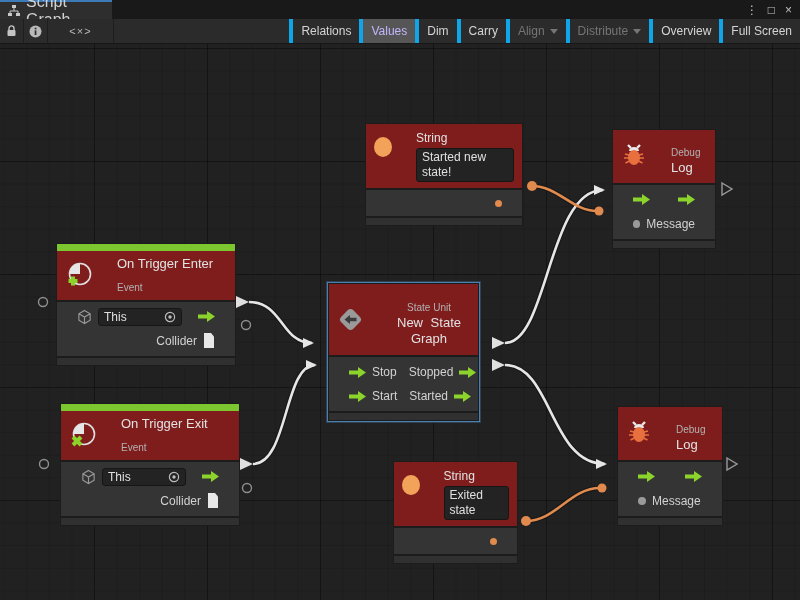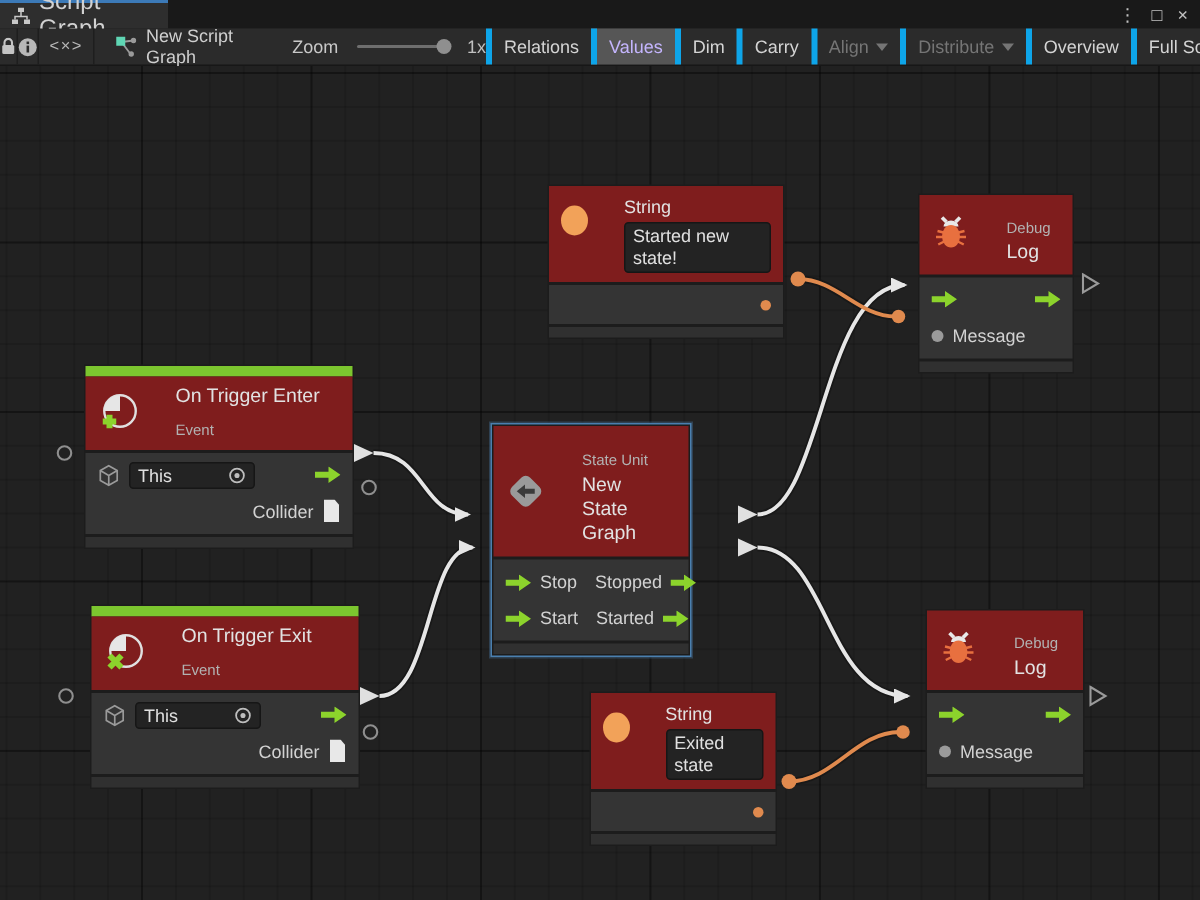--- a/index.html
+++ b/index.html
@@ -45,21 +45,21 @@
 
   
   .node{position:absolute;background:#1c1c1c;padding:1px;box-sizing:border-box;color:#d8d8d8;}
   .node.selected{box-shadow:0 0 0 1px #4a7fae, 0 0 0 2px rgba(74,127,174,.35);}
   .bar{height:7px;background:#7cc62f;}
   .hdr{background:#7f1d1d;display:flex;align-items:center;gap:24px;padding:5px 8px;box-sizing:border-box;}
   .hdr .tcol{display:flex;flex-direction:column;line-height:1.25;}
   .ntitle{font-size:13px;color:#e2e2e2;}
   .nsub{font-size:10px;color:#b2b2b2;margin-top:10px;}
   .body{background:#343434;margin-top:2px;padding:3px 0;}
-  .row{display:flex;align-items:center;gap:6px;padding:2px 8px;height:20px;font-size:12px;color:#d2d2d2;}
+  .row{display:flex;align-items:center;gap:6px;padding:2px 20px;height:20px;font-size:12px;color:#d2d2d2;}
   .row.rt{justify-content:flex-end;}
   .flex{flex:1;}
   .ftr{height:7px;background:#303030;margin-top:2px;}
   .field{background:#232323;border:1px solid #161616;border-radius:3px;display:flex;align-items:center;
          gap:4px;padding:1px 5px;font-size:12px;color:#e0e0e0;}
   .this-field{width:72px;justify-content:space-between;}
   .str-field{margin-top:2px;}
   .dot{border-radius:50%;display:inline-block;}
   .dot.orange{width:7px;height:7px;background:#e08a4e;}
   .dot.gray{width:8px;height:8px;background:#9a9a9a;}
@@ -103,36 +103,20 @@
         <circle cx="6.5" cy="6.5" r="6" fill="#b8b8b8"></circle>
         <rect x="5.7" y="2.7" width="1.7" height="1.7" fill="#2b2b2b"></rect>
         <rect x="5.7" y="5.4" width="1.7" height="4.6" fill="#2b2b2b"></rect>
       </svg>
     </span>
   </div>
   <div class="tbtn wide">
     <span class="code-glyph">&lt;×&gt;</span>
   </div>
 
-  <div class="graphsec">
-    <span>
-      <svg width="14" height="14" viewBox="0 0 14 14">
-        <path d="M4 4 L12 3 M4 4 L10 12" stroke="#9a9a9a" stroke-width="1.2"></path>
-        <rect x="0.5" y="0.5" width="6" height="6" fill="#5fd6b4"></rect>
-        <circle cx="12" cy="3" r="1.8" fill="#9a9a9a"></circle>
-        <circle cx="10.5" cy="12" r="1.8" fill="#9a9a9a"></circle>
-      </svg>
-    </span>
-    <span class="graphname">New Script Graph</span>
-    <span class="zoomlabel">Zoom</span>
-    <span class="slider">
-      <span class="handle"></span>
-    </span>
-    <span class="zoomval">1x</span>
-  </div>
 
   <div class="rgroup">
     <div class="rbtn">
         <span>Relations</span>
       </div>
     <div class="rbtn active">
         <span>Values</span>
       </div>
     <div class="rbtn">
         <span>Dim</span>
@@ -252,21 +236,21 @@
         <span>
           <svg width="12" height="15" viewBox="0 0 12 15">
               <path d="M1 0 h7 l3 3.5 V15 H1 Z" fill="#e8e8e8"></path>
             </svg>
         </span>
       </div>
     </div>
     <div class="ftr"></div>
   </div>
 
-  <div class="node selected" style="left:328px;top:239px;width:132px;">
+  <div class="node selected" style="left:328px;top:239px;width:151px;text-align:center;">
     <div class="hdr" style="padding:8px 8px;">
       <span>
         <svg width="27" height="27" viewBox="0 0 27 27">
           <rect x="5" y="5" width="17" height="17" rx="4" fill="#9a9a9a" transform="rotate(45 13.5 13.5)"></rect>
           <path d="M7.5 13.5 l5.5-4.5 v2.8 h6.5 v3.4 h-6.5 v2.8 Z" fill="#3b3b3b"></path>
         </svg>
       </span>
       <div class="tcol">
         <span class="nsub">State Unit</span>
         <span class="ntitle" style="word-spacing:4px;">New State Graph</span>

